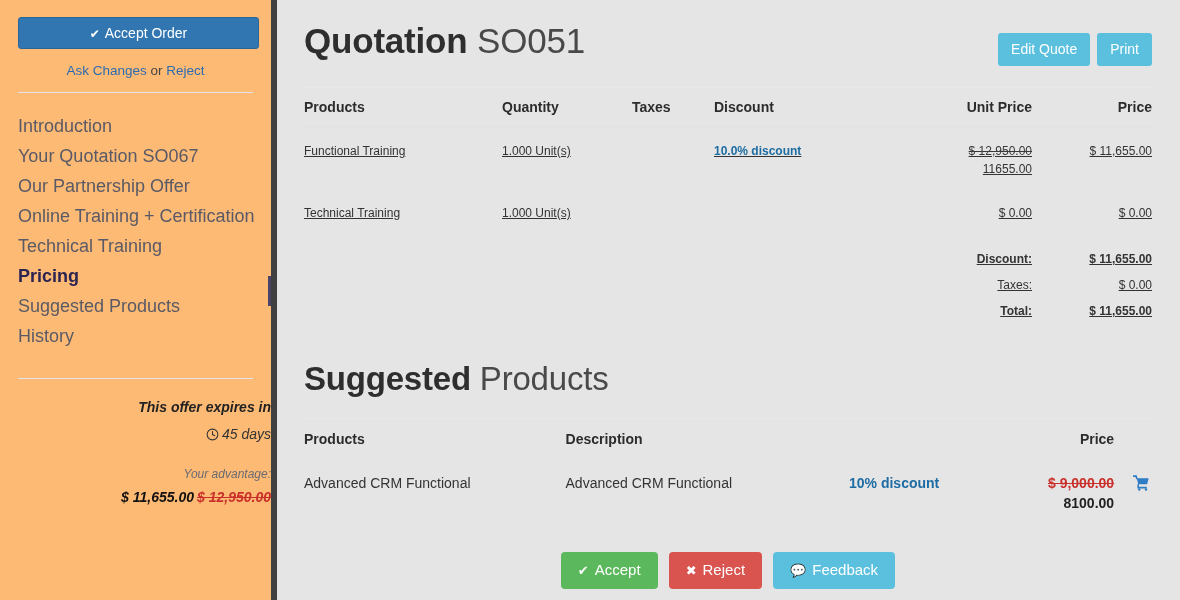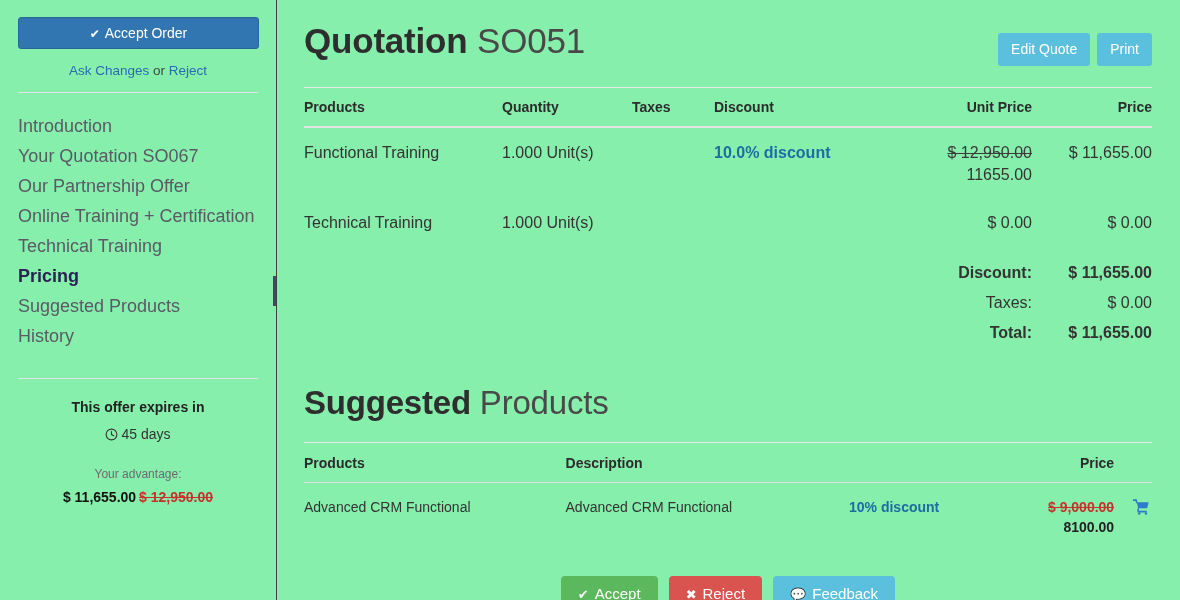--- a/index.html
+++ b/index.html
@@ -22,22 +22,22 @@
     position: relative;
     width: 1180px;
     height: 600px;
     display: flex;
   }
 
   
   .sidebar {
     width: 277px;
     height: 600px;
-    background: #86efac;
-    border-right: 1px solid #404040;
+    background: #fdba74;
+    border-right: 6px solid #404040;
     position: relative;
     flex: 0 0 277px;
   }
 
   .sidebar-top {
     padding: 17px 18px 0 18px;
   }
 
   .accept-order-btn {
     display: block;
@@ -103,22 +103,23 @@
     background: #4b4469;
   }
 
   .sidebar-divider2 {
     height: 1px;
     background: #e4e2ec;
     margin: 27px 18px 0 18px;
   }
 
   .expires-block {
-    text-align: center;
+    text-align: right;
     padding-top: 20px;
+    font-style: italic;
   }
   .expires-title {
     font-size: 14px;
     font-weight: bold;
     color: #222;
   }
   .expires-days {
     margin-top: 11px;
     font-size: 14px;
     color: #333;
@@ -145,21 +146,21 @@
     text-decoration: line-through;
     font-weight: bold;
     margin-left: 3px;
   }
 
   
   .main {
     flex: 1 1 auto;
     position: relative;
     padding: 0 28px 0 27px;
-    background: #86efac;
+    background: #e5e5e5;
     overflow: hidden;
   }
 
   .page-head {
     display: flex;
     align-items: flex-start;
     justify-content: space-between;
     padding-top: 22px;
   }
 
@@ -216,25 +217,26 @@
     white-space: nowrap;
   }
   .col-prod   { width: 198px; }
   .col-qty    { width: 130px; }
   .col-tax    { width: 82px;  text-align: left; }
   .col-disc   { width: 190px; }
   .col-unit   { text-align: right !important; }
   .col-price  { width: 120px; text-align: right !important; }
 
   table.order-table tbody td {
-    font-size: 16px;
+    font-size: 12px;
     color: #333;
     padding: 16px 0 14px 0;
     vertical-align: top;
     border: none;
+    text-decoration: underline;
   }
   td.num { text-align: right; }
 
   .disc-link {
     color: #1d6ca3;
     font-weight: bold;
     text-decoration: none;
     cursor: pointer;
   }
 

